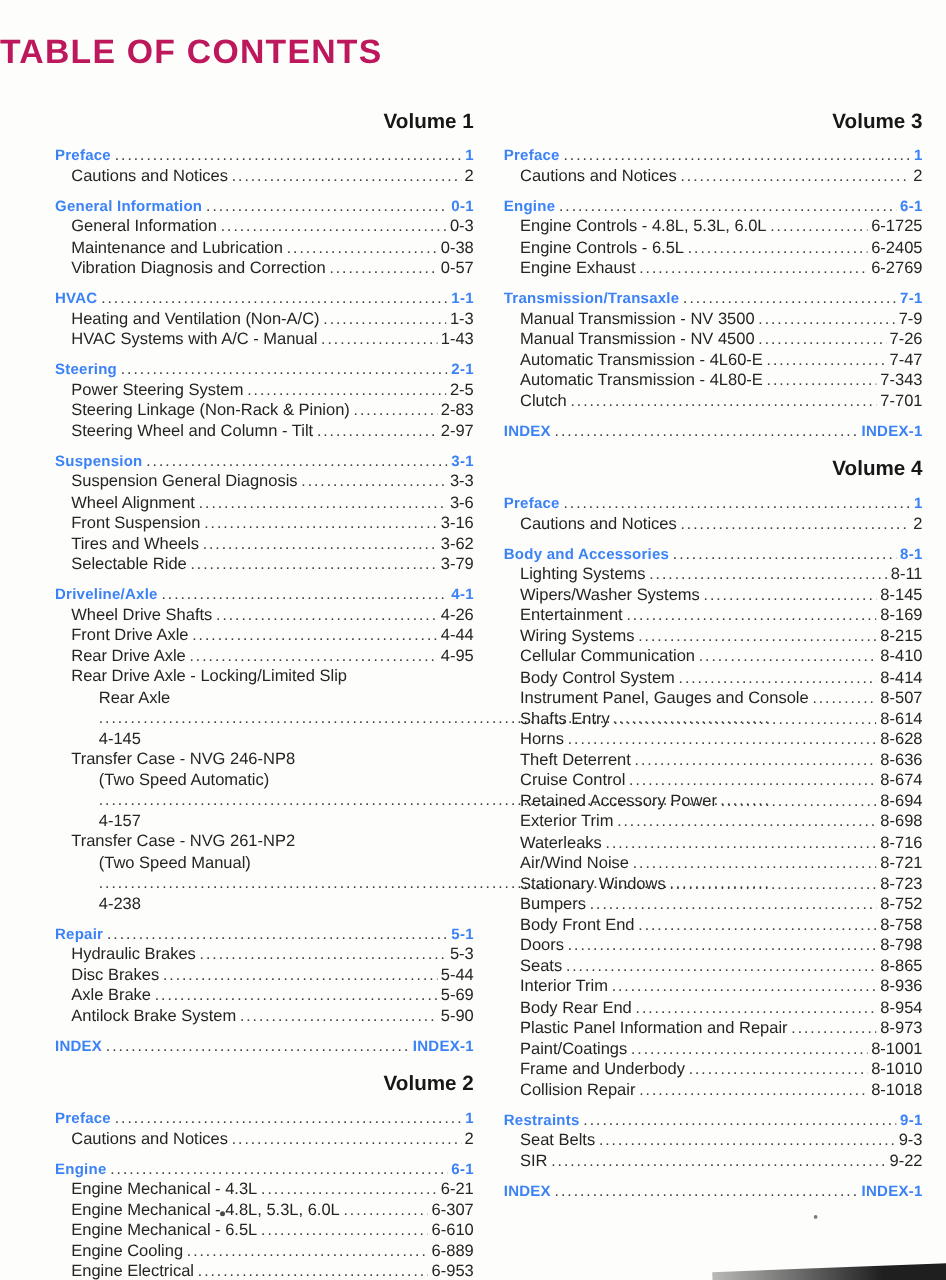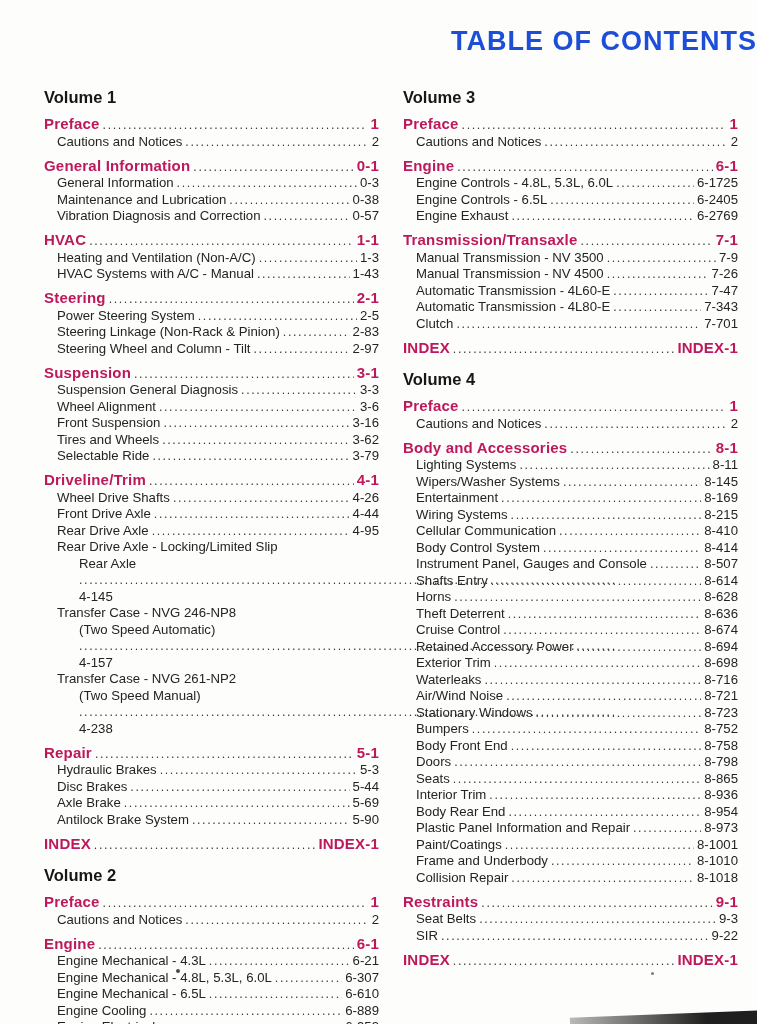--- a/index.html
+++ b/index.html
@@ -12,56 +12,56 @@
     position: relative;
     width: 757px; height: 1024px;
     background: #fdfdfb;
     color: #1c1c1c;
     overflow: hidden;
   }
   .title {
     position: absolute;
     top: 26px; left: 0; right: 0;
     margin: 0;
-    text-align: right;
+    text-align: left;
     font-size: 27px;
     font-weight: 700;
     letter-spacing: 1px;
-    color: #1d4ed8;
+    color: #be185d;
   }
   .columns {
     position: absolute;
     top: 88px; left: 44px;
     width: 694px;
     display: flex;
     gap: 24px;
   }
   .col { flex: 1; min-width: 0; }
 
   .volume { margin: 0; }
   .volume + .volume { margin-top: 13px; }
   .volume-heading {
-    text-align: left;
+    text-align: right;
     font-size: 16.5px;
     font-weight: 700;
     color: #171717;
     margin: 0 0 9px 0;
   }
   .group { margin-bottom: 7.5px; }
   .row {
     display: flex;
     align-items: baseline;
     font-size: 13.2px;
     line-height: 16.5px;
     color: #242424;
   }
   .row.bold {
-    font-size: 15px;
+    font-size: 12px;
     font-weight: 700;
-    color: #be185d;
+    color: #3b82f6;
     letter-spacing: 0.2px;
   }
   .row.sub  { padding-left: 13px; }
   .row.cont { padding-left: 32px; flex-direction: column; }
   .row .label { white-space: nowrap; }
   .leader {
     flex: 1;
     min-width: 8px;
     overflow: hidden;
     white-space: nowrap;
@@ -202,21 +202,21 @@
               <span class="page-num">3-62</span>
             </div>
             <div class="row sub">
               <span class="label">Selectable Ride</span>
               <span class="leader"></span>
               <span class="page-num">3-79</span>
             </div>
           </div>
           <div class="group">
             <div class="row bold">
-              <span class="label">Driveline/Trim</span>
+              <span class="label">Driveline/Axle</span>
               <span class="leader"></span>
               <span class="page-num">4-1</span>
             </div>
             <div class="row sub">
               <span class="label">Wheel Drive Shafts</span>
               <span class="leader"></span>
               <span class="page-num">4-26</span>
             </div>
             <div class="row sub">
               <span class="label">Front Drive Axle</span>

